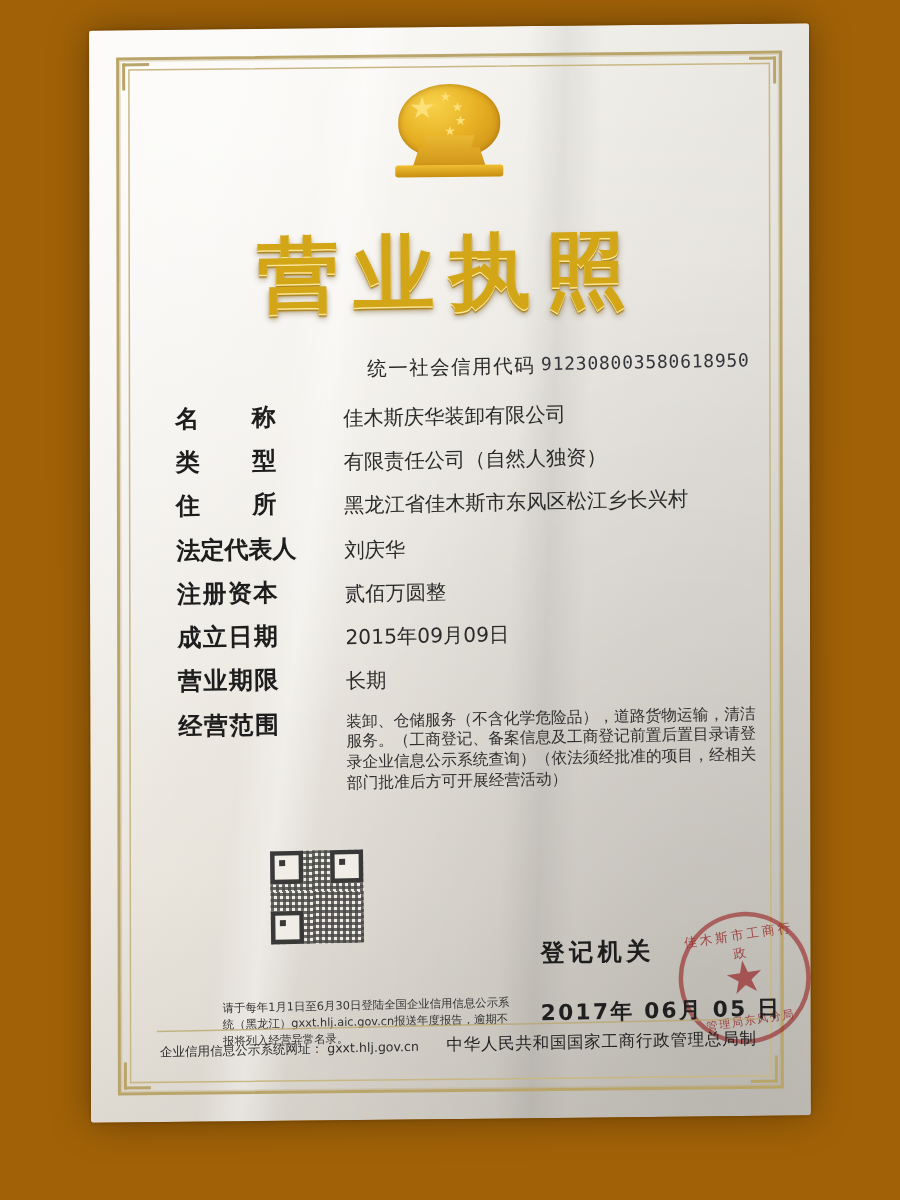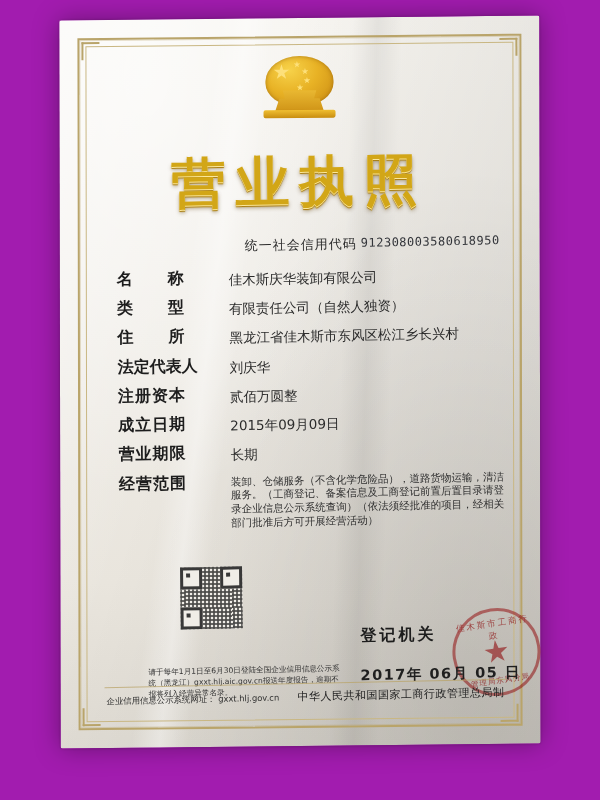--- a/index.html
+++ b/index.html
@@ -9,21 +9,21 @@
     height: 800px;
     background: #ffffff;
     font-family: "Liberation Sans", sans-serif;
   }
 
   #page {
     position: relative;
     width: 600px;
     height: 800px;
     overflow: hidden;
-    background: #a21caf;
+    background: #a16207;
   }
 
   
   #sheet {
     position: absolute;
     left: 60px;
     top: 18px;
     width: 480px;
     height: 728px;
     background:

